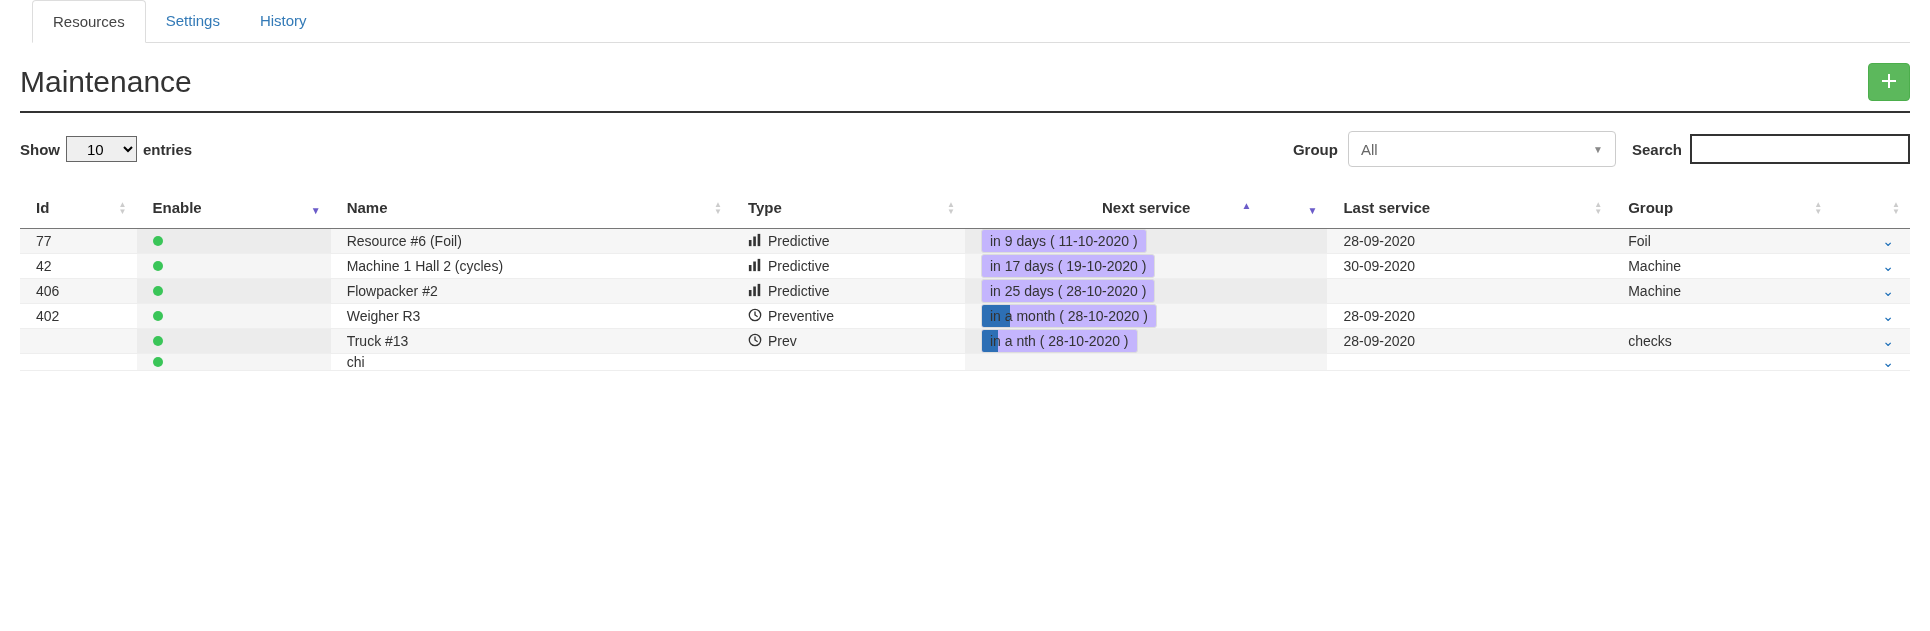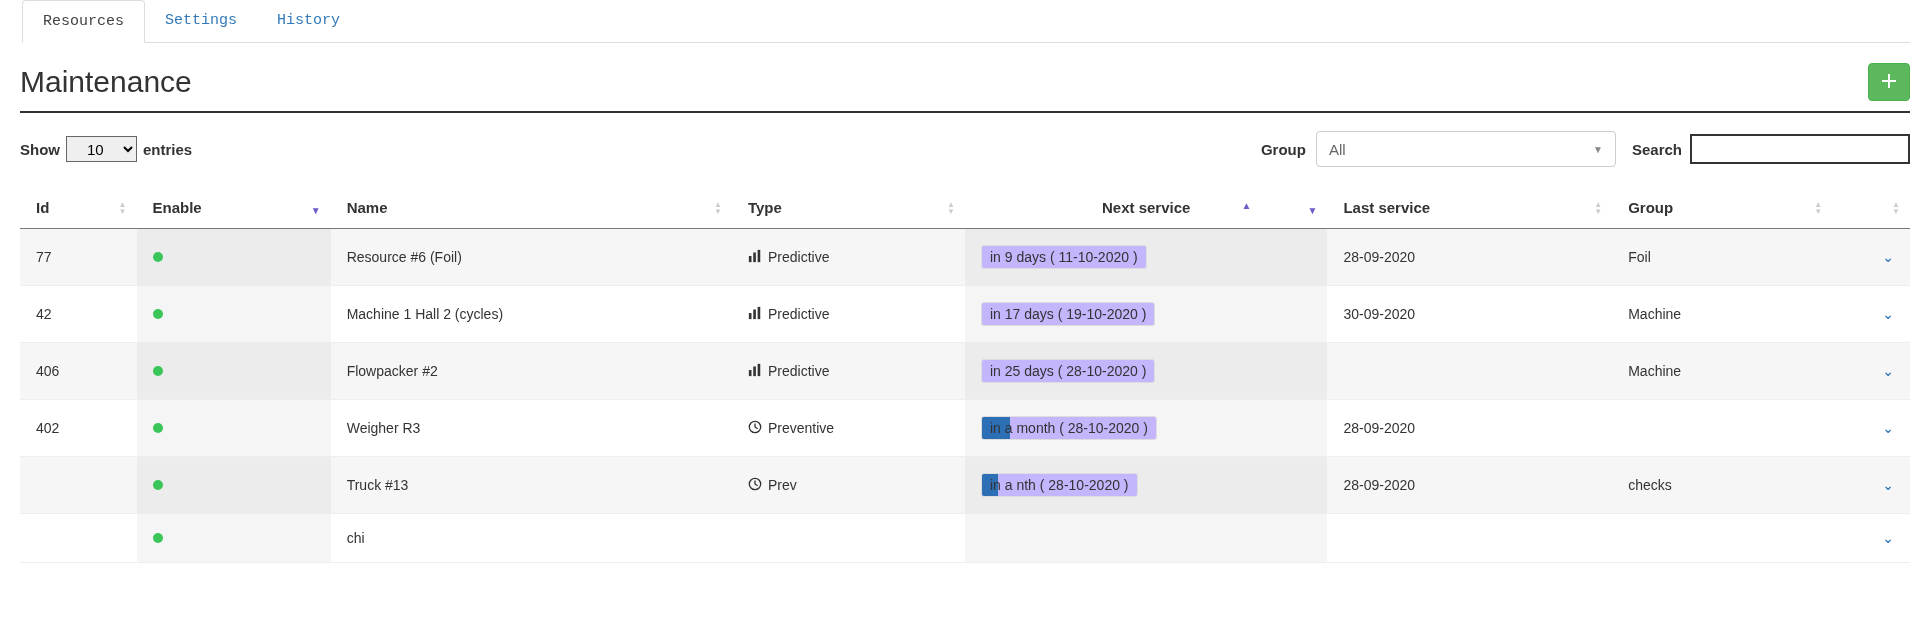--- a/index.html
+++ b/index.html
@@ -1,51 +1,51 @@
 <!DOCTYPE html>
 <html><head>
   <meta charset="utf-8">
   <style>
     * { box-sizing: border-box; margin: 0; padding: 0; }
     body { font-family: "Segoe UI", Arial, sans-serif; font-size: 14px; color: #333; background: #fff; width: 1930px; padding: 0 20px; }
     
-    .tabs { display: flex; border-bottom: 1px solid #ddd; margin-left: 2px; font-family: Liberation Mono, monospace; }
+    .tabs { display: flex; border-bottom: 1px solid #ddd; margin-left: 12px; }
     .tab { padding: 12px 20px; cursor: pointer; color: #337ab7; font-size: 15px; }
     .tab.active { color: #444; border: 1px solid #ddd; border-bottom: 1px solid #fff; background: #fff; margin-bottom: -1px; border-radius: 4px 4px 0 0; }
     
     .header-row { display: flex; align-items: center; justify-content: space-between; margin-top: 20px; }
     .page-title { font-size: 30px; font-weight: 400; color: #333; }
     .add-btn { background: #5cb85c; color: #fff; border: 1px solid #4cae4c; border-radius: 4px; width: 42px; height: 38px; display: flex; align-items: center; justify-content: center; cursor: pointer; }
     .add-btn svg { width: 16px; height: 16px; fill: #fff; }
     
     .hr { height: 2px; background: #333; margin-top: 10px; }
     
     .controls { display: flex; align-items: center; margin-top: 18px; font-size: 15px; }
     .show-entries { display: flex; align-items: center; gap: 6px; font-weight: 600; }
     .show-entries select { border: 1px solid #666; padding: 2px 16px; font-size: 15px; height: 26px; }
     .entries-word { font-weight: 600; }
     
     .group-filter { margin-left: auto; display: flex; align-items: center; gap: 10px; font-weight: 600; }
-    .group-select { width: 300px; height: 36px; border: 1px solid #ccc; border-radius: 4px; background: #fff; display: flex; align-items: center; justify-content: space-between; padding: 0 12px; color: #666; font-weight: 400; cursor: pointer; }
+    .group-select { width: 268px; height: 36px; border: 1px solid #ccc; border-radius: 4px; background: #fff; display: flex; align-items: center; justify-content: space-between; padding: 0 12px; color: #666; font-weight: 400; cursor: pointer; }
     .group-select .caret { font-size: 10px; color: #888; }
     
     .search-wrap { margin-left: 16px; display: flex; align-items: center; gap: 8px; font-weight: 600; }
     .search-input { width: 220px; height: 30px; border: 2px solid #333; padding: 0 6px; }
     
     table { width: 100%; border-collapse: collapse; margin-top: 20px; }
     thead th { text-align: left; padding: 12px 16px; font-weight: 600; font-size: 15px; border-bottom: 1px solid #777; position: relative; cursor: pointer; }
     thead th .sort-icons { position: absolute; right: 10px; top: 50%; transform: translateY(-50%); display: flex; flex-direction: column; font-size: 8px; line-height: 7px; color: #ccc; }
     .sort-col-next { position: relative; }
     .sort-col-next .asc-ind { position: absolute; right: 76px; top: 50%; transform: translateY(-70%); color: #6b5cc9; font-size: 10px; }
     .sort-col-next .desc-ind { position: absolute; right: 10px; top: 50%; transform: translateY(-30%); color: #6b5cc9; font-size: 10px; }
     .enable-col .desc-only { position: absolute; right: 10px; top: 50%; transform: translateY(-30%); color: #6b5cc9; font-size: 10px; }
     
     tbody tr { border-bottom: 1px solid #eee; }
     tbody tr:nth-child(odd) { background: #f6f6f6; }
-    tbody td { padding: 16px 16px; vertical-align: middle; }
+    tbody td { padding: 0 16px; vertical-align: middle; }
     tbody tr:nth-child(odd) td.enable-cell, tbody tr:nth-child(odd) td.next-cell { background: #ececec; }
     tbody tr:nth-child(even) td.enable-cell, tbody tr:nth-child(even) td.next-cell { background: #f5f5f5; }
     
     .dot { width: 10px; height: 10px; border-radius: 50%; display: inline-block; }
     .dot.green { background: #3ac558; }
     
     .type-cell { display: flex; align-items: center; gap: 6px; }
     .type-icon svg { width: 14px; height: 14px; fill: #333; }
     
     .badge { display: inline-block; background: #c4b5fd; border: 1px solid #ddd; border-radius: 3px; padding: 3px 8px; position: relative; }

